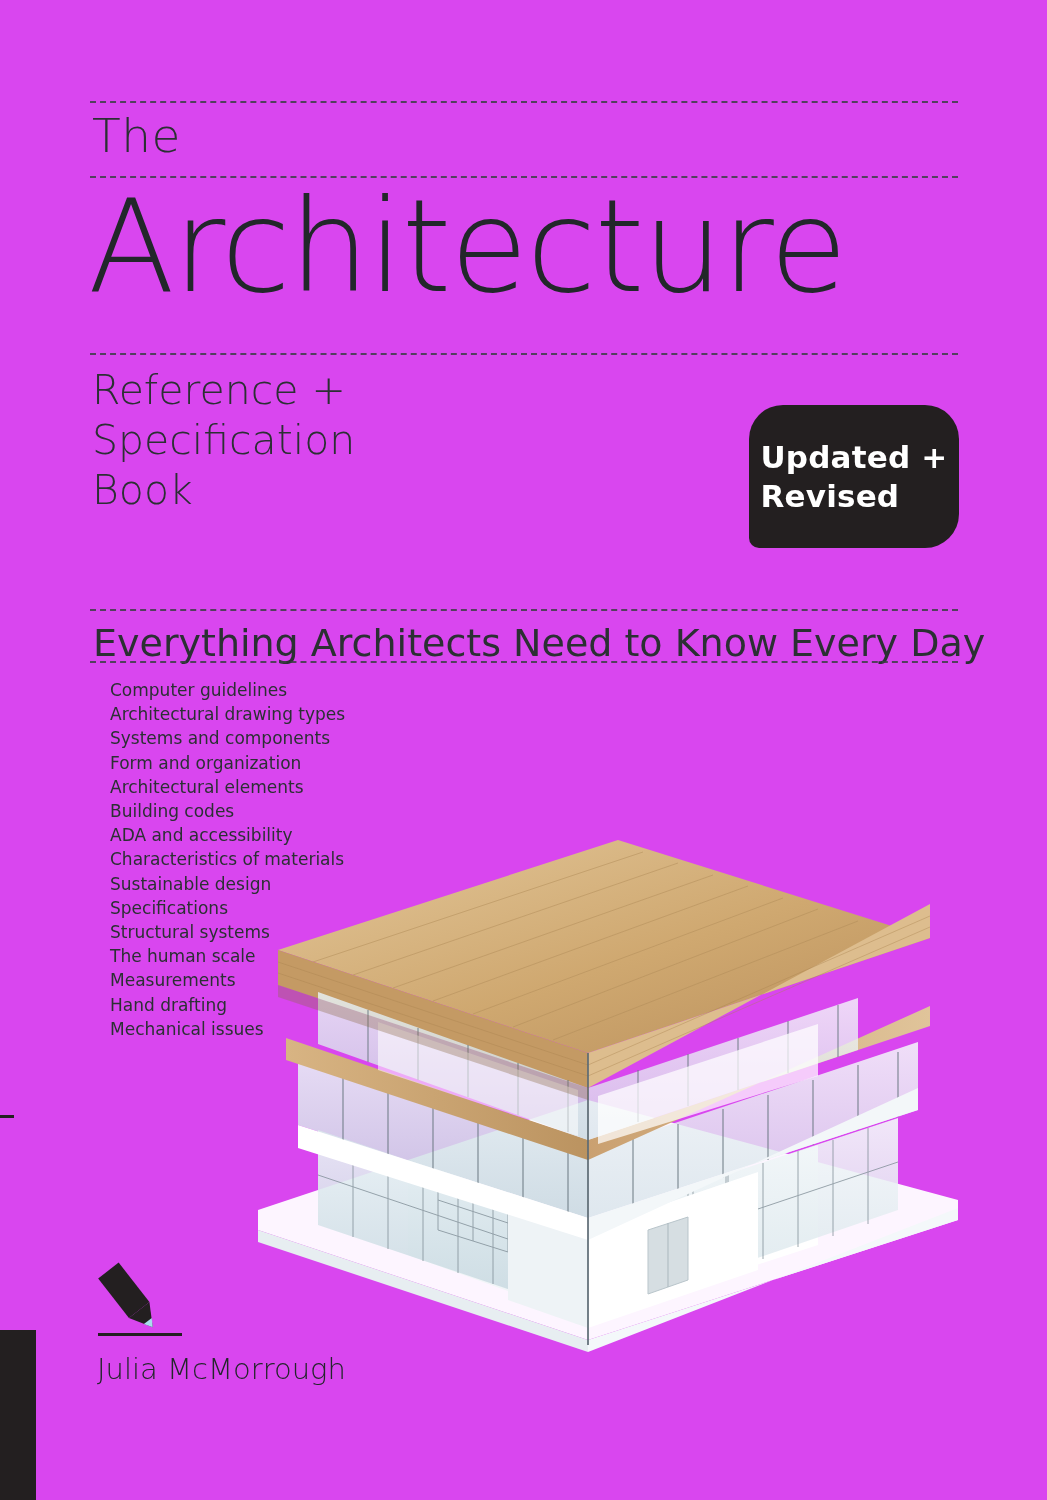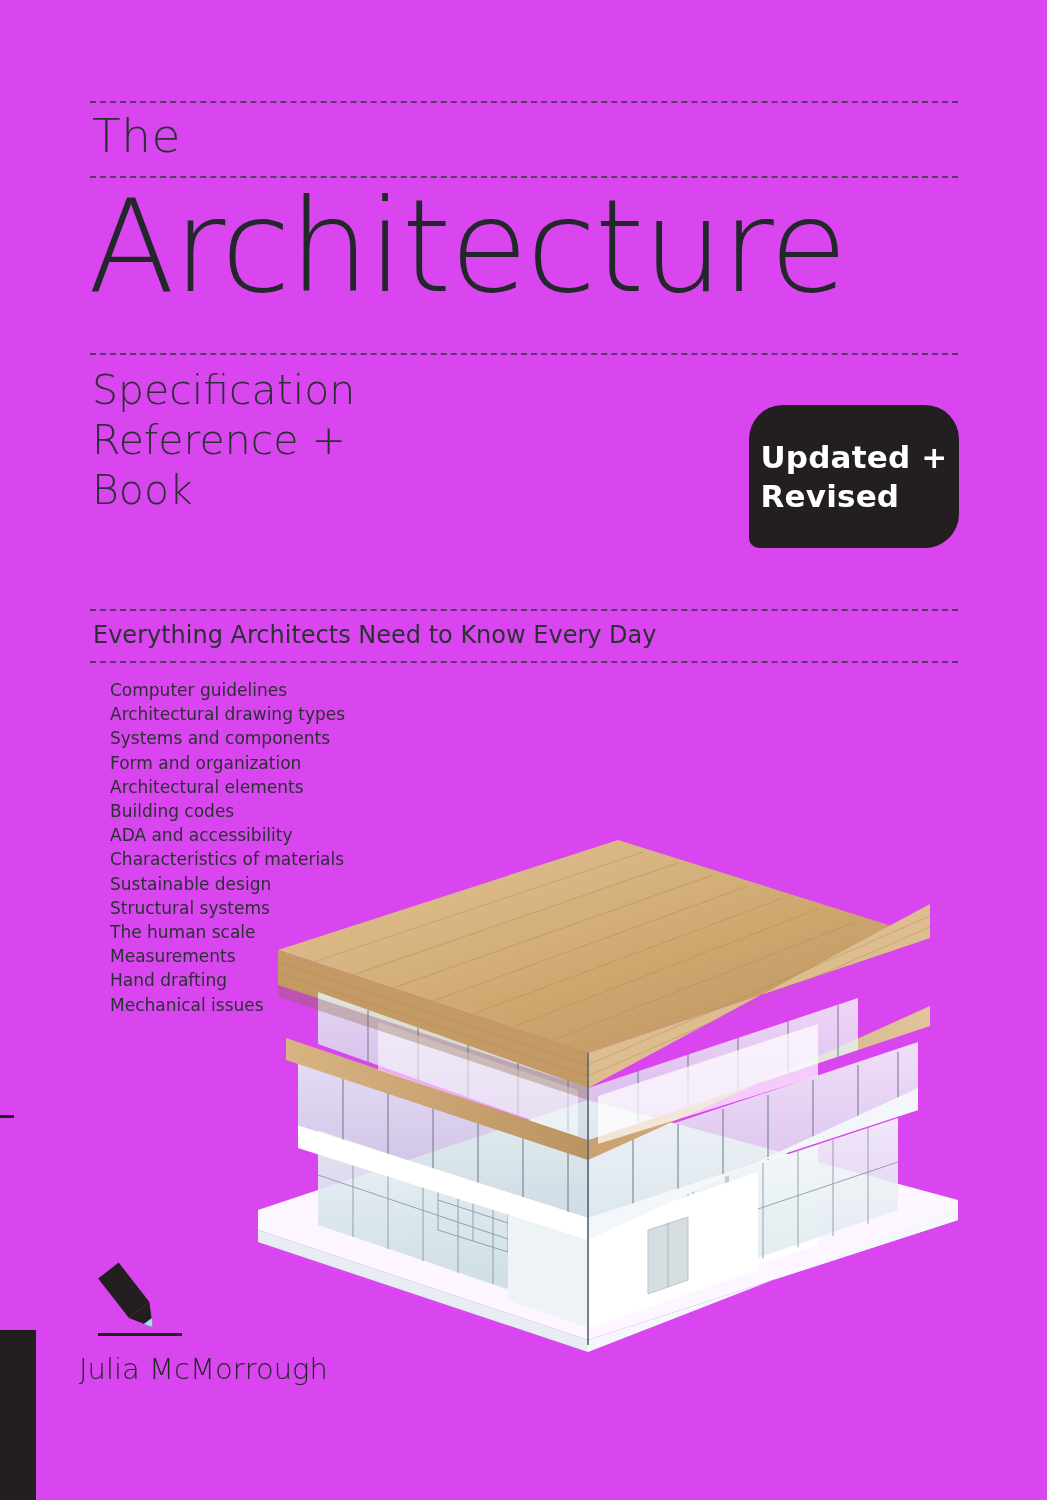--- a/index.html
+++ b/index.html
@@ -107,41 +107,41 @@
     line-height: 1.25;
     letter-spacing: 0.2px;
   }
 
   .tagline {
     position: absolute;
     left: 93px;
     top: 621px;
     font-family: "DejaVu Sans", sans-serif;
     font-weight: 400;
-    font-size: 24px;
+    font-size: 38px;
     color: #2b3033;
     white-space: nowrap;
   }
 
   .topic-list {
     position: absolute;
     left: 110px;
     top: 678px;
     width: 420px;
     font-family: "DejaVu Sans", sans-serif;
     font-weight: 400;
     font-size: 17px;
     line-height: 24.2px;
     color: #2b3033;
   }
   .topic-list div { white-space: nowrap; }
 
   .author {
     position: absolute;
-    left: 79px;
+    left: 97px;
     top: 1352px;
     font-family: "DejaVu Sans", sans-serif;
     font-weight: 300;
     font-size: 29px;
     color: #22272a;
     white-space: nowrap;
   }
   .pencil-logo {
     position: absolute;
     left: 90px;
@@ -169,22 +169,22 @@
   <div class="spine-nick"></div>
 
   <div class="dash-rule rule-top"></div>
   <div class="the-word">The</div>
   <div class="dash-rule rule-under-the"></div>
 
   <div class="main-title">Architecture</div>
 
   <div class="dash-rule rule-sub-top"></div>
   <div class="subtitle">
+    <div>Reference +</div>
     <div>Specification</div>
-    <div>Reference +</div>
     <div>Book</div>
   </div>
 
   <div class="badge">
     <div class="badge-text">
       <div>Updated +</div>
       <div>Revised</div>
     </div>
   </div>
 
@@ -195,20 +195,21 @@
   <div class="topic-list">
     <div>Computer guidelines</div>
     <div>Architectural drawing types</div>
     <div>Systems and components</div>
     <div>Form and organization</div>
     <div>Architectural elements</div>
     <div>Building codes</div>
     <div>ADA and accessibility</div>
     <div>Characteristics of materials</div>
     <div>Sustainable design</div>
+    <div>Specifications</div>
     <div>Structural systems</div>
     <div>The human scale</div>
     <div>Measurements</div>
     <div>Hand drafting</div>
     <div>Mechanical issues</div>
   </div>
 
   <div class="building">
     <svg width="700" height="560" viewBox="0 0 700 560" xmlns="http://www.w3.org/2000/svg">
       <defs>

